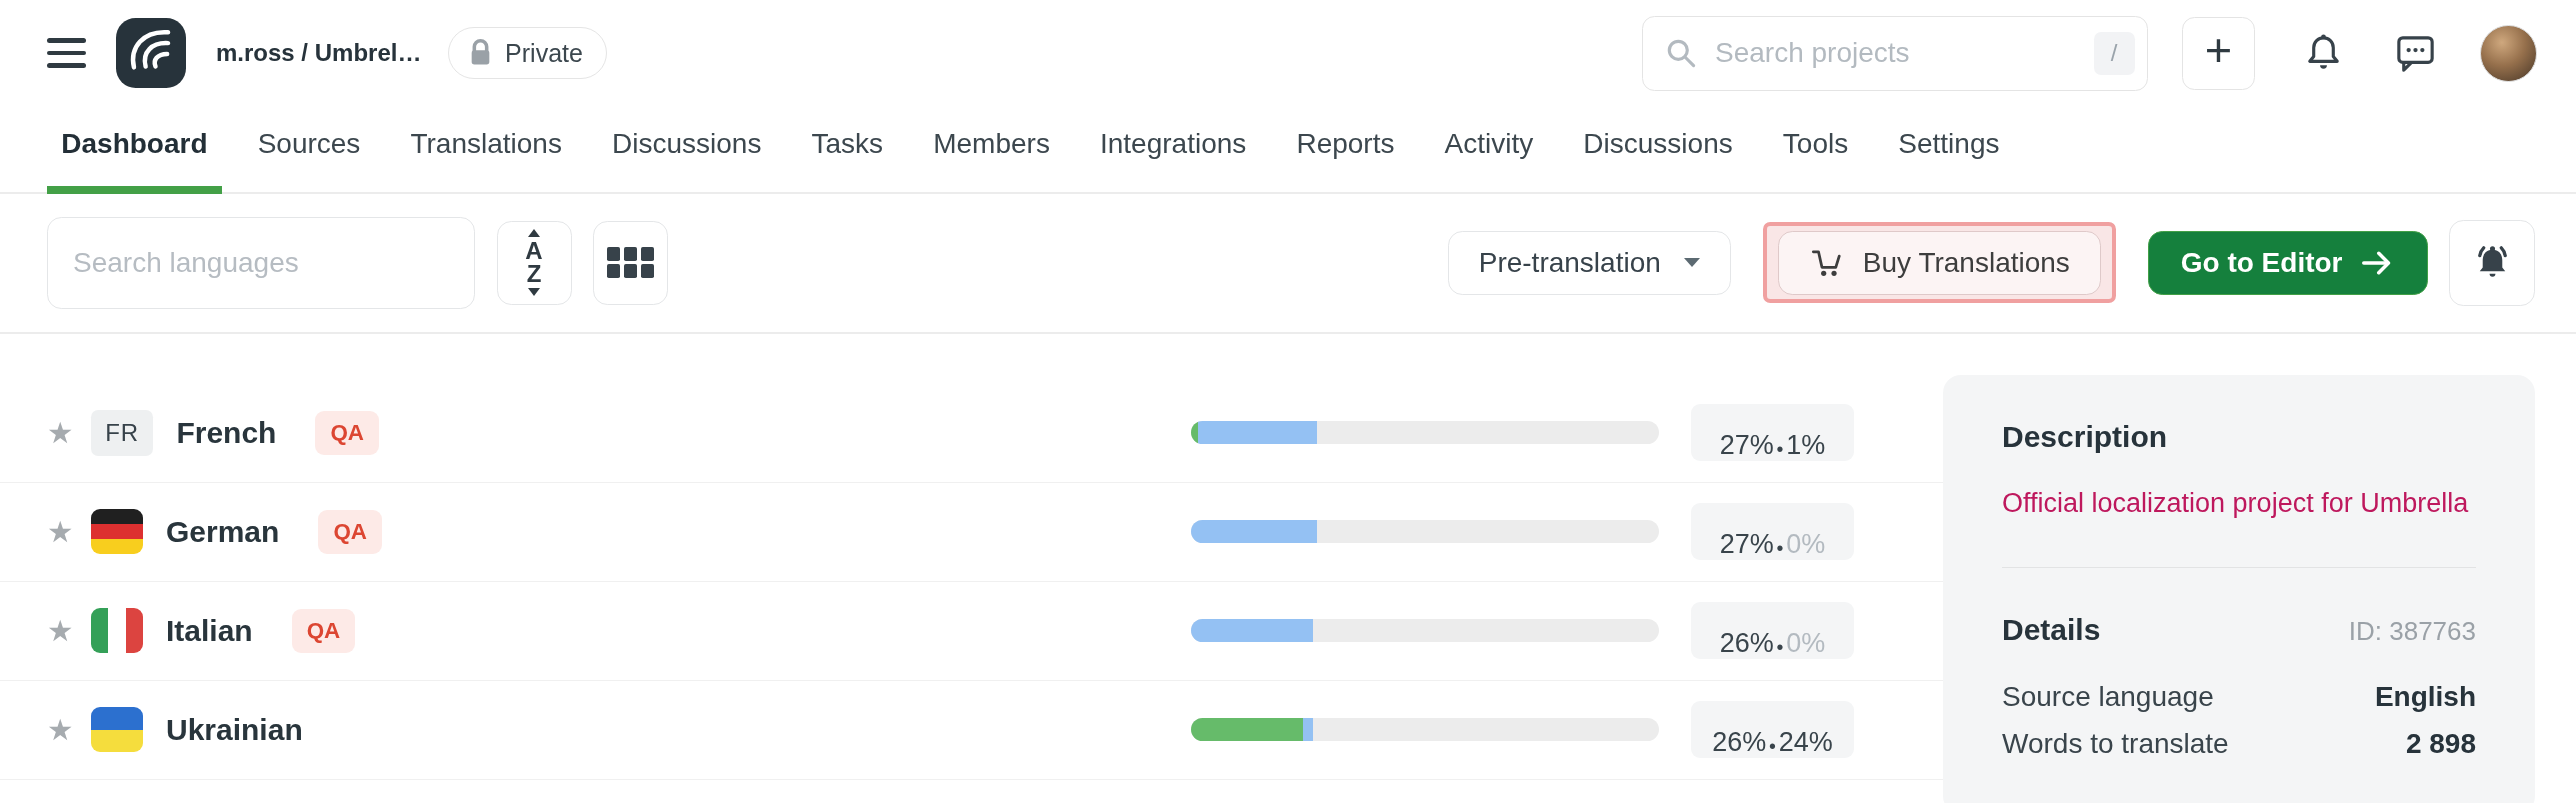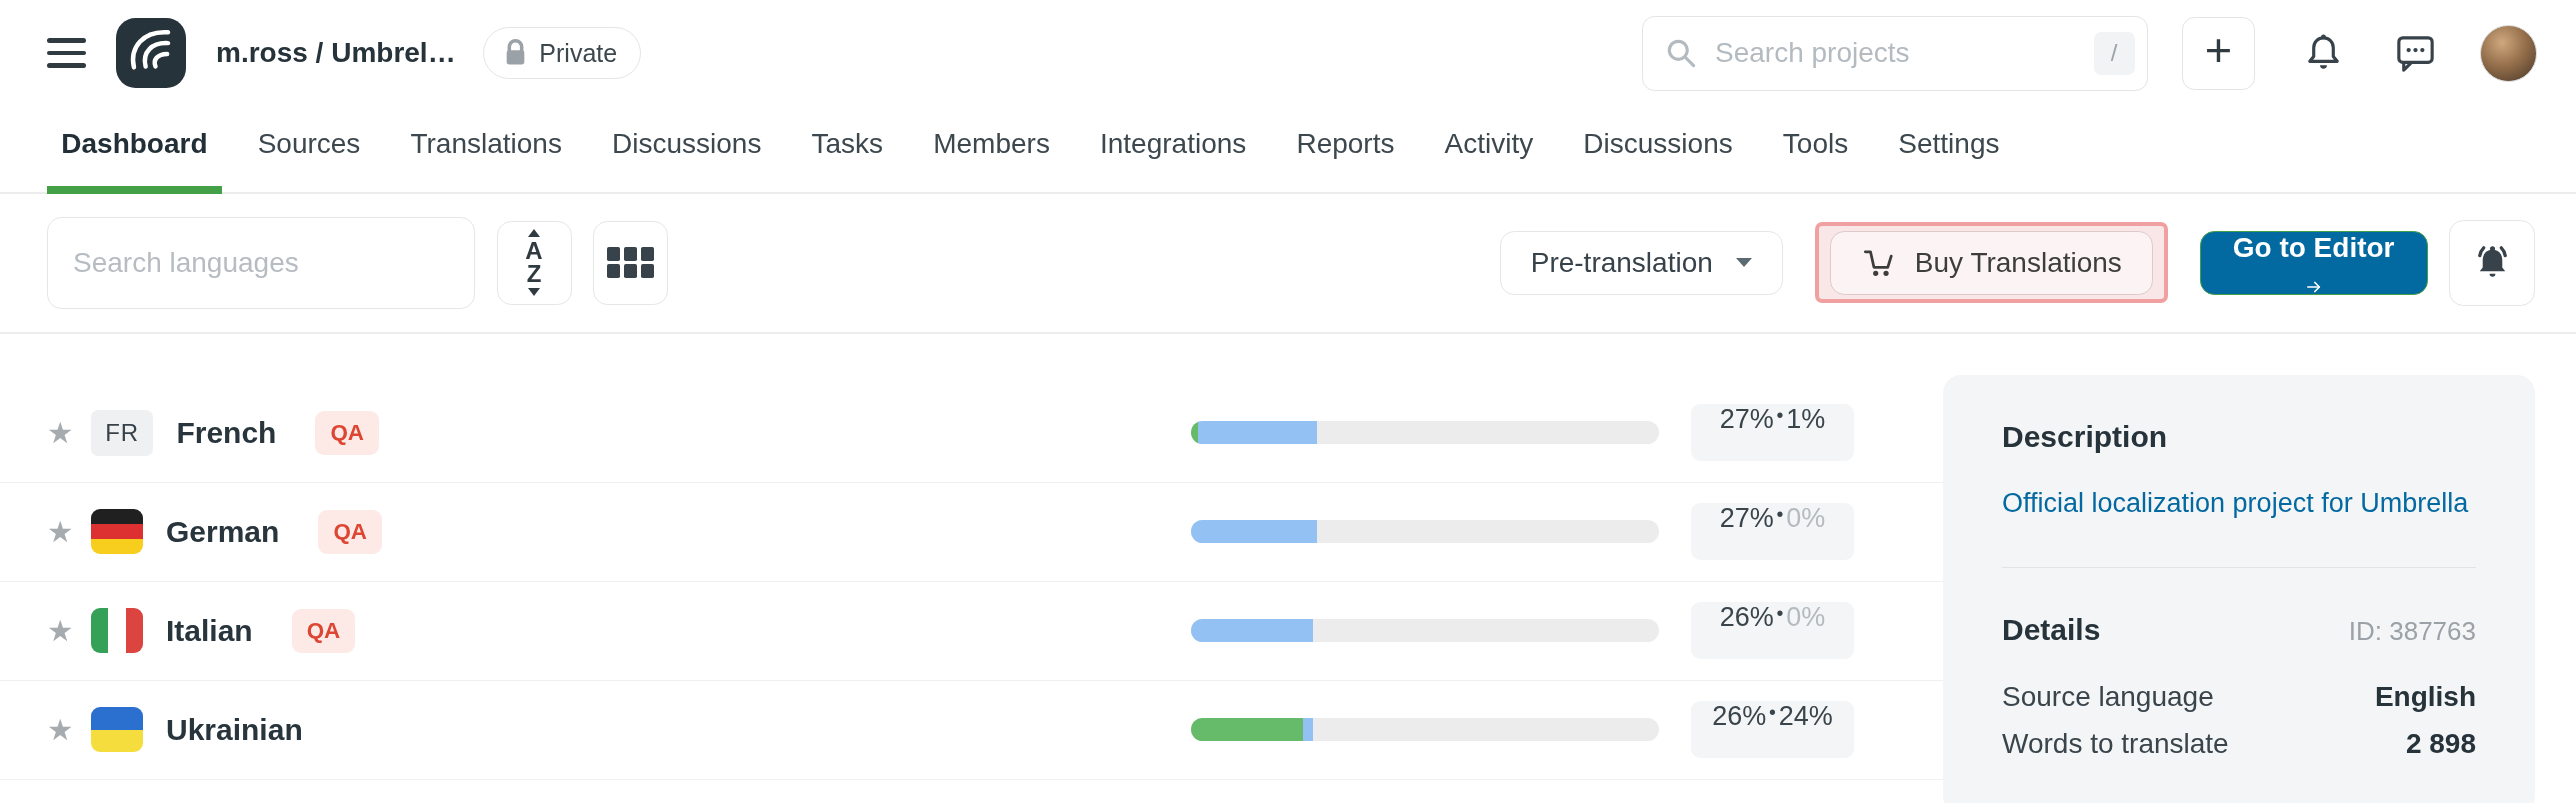--- a/index.html
+++ b/index.html
@@ -4,21 +4,21 @@
 <style>
   * { box-sizing: border-box; }
   body { margin:0; background:#fff; font-family:"Liberation Sans","DejaVu Sans",sans-serif; color:#2b3940; }
   .app { width:2576px; height:803px; overflow:hidden; display:flex; flex-direction:column; background:#fff; }
 
   
   header { display:flex; align-items:center; height:106px; padding:0 39px 0 47px; flex:none; }
   .hamburger { width:39px; height:29.5px; display:flex; flex-direction:column; justify-content:space-between; background:none; border:0; cursor:pointer; padding:0; }
   .hamburger i { height:4.5px; background:#2f3a41; border-radius:2.7px; }
   .logo { width:70px; height:70px; border-radius:19.7px; background:#27333b; margin-left:30px; display:flex; align-items:center; justify-content:center; flex:none; cursor:pointer; }
-  .title { margin-left:30px; font-size:28px; font-weight:700; color:#27333b; white-space:nowrap; cursor:pointer; }
+  .title { margin-left:30px; font-size:24px; font-weight:700; color:#27333b; white-space:nowrap; cursor:pointer; }
   .pill { margin-left:27px; display:flex; align-items:center; gap:10.7px; border:1.8px solid #e5e5e5; border-radius:894px; height:52px; padding:0 23px 0 18px; font-size:25px; color:#3c474e; }
   .spacer { flex:1; }
   .search { display:flex; align-items:center; width:506px; height:75px; border:1.8px solid #e4e4e4; border-radius:12.5px; padding:0 12.5px 0 19.7px; gap:14.3px; background:#fff; }
   .search input { border:0; outline:0; flex:1; font-size:28px; color:#3c474e; background:transparent; min-width:0; font-family:inherit; }
   .search input::placeholder { color:#b3bac0; }
   .kbd { width:41px; height:43px; background:#f2f3f5; border-radius:7.2px; color:#9aa3ab; font-size:24px; display:flex; align-items:center; justify-content:center; flex:none; }
   .plusbtn { margin-left:34px; width:73px; height:73px; border:1.8px solid #e4e4e4; border-radius:12.5px; background:#fff; font-size:47px; font-weight:300; color:#2f3a41; display:flex; align-items:center; justify-content:center; line-height:0; cursor:pointer; padding:0 0 5.4px; font-family:inherit; }
   .iconbtn { margin-left:45px; background:none; border:0; padding:0; display:flex; cursor:pointer; }
   .avatar { margin-left:41px; width:57px; height:57px; border-radius:50%; flex:none; cursor:pointer;
             background:radial-gradient(circle at 38% 30%, #cfa87e 0%, #96704c 45%, #453527 100%); border:0.9px solid #d8d8d8; }
@@ -40,44 +40,44 @@
   .az b { font-size:24px; line-height:22.4px; font-weight:700; font-family:inherit; }
   .tri { width:0; height:0; border-left:6.3px solid transparent; border-right:6.3px solid transparent; }
   .tri.up { border-bottom:8px solid #2f3a41; margin-bottom:2.7px; }
   .tri.down { border-top:8px solid #2f3a41; margin-top:2.7px; }
   .grid-icon { display:grid; grid-template-columns:repeat(3,13.4px); grid-auto-rows:13.4px; gap:3.6px; }
   .grid-icon i { background:#37424a; border-radius:1.8px; }
   .btn { height:64px; border-radius:14.3px; font-size:28px; display:inline-flex; align-items:center; gap:16px; cursor:pointer; border:1.8px solid #e4e6e8; background:#fff; color:#37424a; padding:0 30px; white-space:nowrap; font-family:inherit; }
   .caret { width:0; height:0; border-left:8px solid transparent; border-right:8px solid transparent; border-top:9.8px solid #5c6a72; margin-left:7.2px; }
   .highlight { border:4.5px solid #f0a0a0; background:#f9e6e6; border-radius:7.2px; padding:4.5px 10.7px; margin:0 10.7px; display:flex; }
   .buy-btn { background:rgba(255,255,255,0.55); border-color:#dfc9c9; color:#3d3d3d; }
-  .editor-btn { background:#0369a1; border-color:#43a047; color:#fff; font-weight:600; padding:0 32px;flex-direction:column; }
+  .editor-btn { background:#15803d; border-color:#43a047; color:#fff; font-weight:600; padding:0 32px; }
   .updates-btn { width:86px; height:86px; justify-content:center; padding:0; }
 
   
   .content { display:flex; flex:1; min-height:0; align-items:flex-start; }
   .lang-list { flex:1; min-width:0; margin-top:50px; }
   .lang-row { display:flex; align-items:center; height:99px; border-bottom:1.8px solid #f0f0f0; padding:0 0 0 47px; cursor:pointer; }
   .star { font-size:29.5px; color:#a6abaf; width:39px; flex:none; cursor:pointer; line-height:1; }
   .flag { margin-left:5px; width:52px; height:45px; border-radius:9px; overflow:hidden; display:flex; flex:none; }
   .flag i { flex:1; }
   .flag.code { width:auto; height:auto; background:#eef0f1; border-radius:7.2px; padding:9px 14.3px; font-size:24px; color:#37424a; font-weight:500; letter-spacing:0.9px; }
   .lang-name { margin-left:23px; font-size:30px; font-weight:600; color:#29353c; }
   .qa-badge { margin-left:39px; background:#fdeae7; color:#dc4632; font-size:22.4px; font-weight:600; padding:9px 15px; border-radius:9px; cursor:pointer; }
   .row-spacer { flex:1; }
   .bar { width:468px; height:23px; border-radius:11.6px; background:#ececec; overflow:hidden; display:flex; flex:none; }
   .bar i { display:block; height:100%; }
-  .chip { margin:0 89px 0 32px; width:163px; height:57px; background:#f4f5f6; border-radius:9px; display:flex; align-items:flex-start; justify-content:center; font-size:27px; color:#39444b; flex:none; }
+  .chip { margin:0 89px 0 32px; width:163px; height:57px; background:#f4f5f6; border-radius:9px; display:flex; align-items:flex-end; justify-content:center; font-size:27px; color:#39444b; flex:none; }
   .chip .sep { margin:0 2.7px; font-size:19.7px; }
   .chip .muted { color:#b3bac0; }
 
   
   .details-card { width:592px; flex:none; margin:41px 41px 0 0; background:#f4f5f6; border-radius:18px; padding:45px 59px 54px; }
   .details-card h3 { margin:0; font-size:30px; font-weight:700; color:#27333b; }
-  .desc-text { margin:34px 0 0; font-size:27px; color:#0369a1; }
+  .desc-text { margin:34px 0 0; font-size:27px; color:#be185d; }
   .details-card hr { border:0; border-top:1.8px solid #e2e3e4; margin:48px 0 0; }
   .details-head { margin-top:45px; display:flex; align-items:baseline; justify-content:space-between; }
   .details-head span { font-size:26px; color:#9aa1a7; }
   .detail-rows { margin-top:34px; display:flex; flex-direction:column; gap:15px; }
   .detail-row { display:flex; justify-content:space-between; align-items:baseline; font-size:28px; }
   .dl { color:#39444b; }
   .dv { color:#27333b; font-weight:600; }
 </style>
 </head>
 <body>

